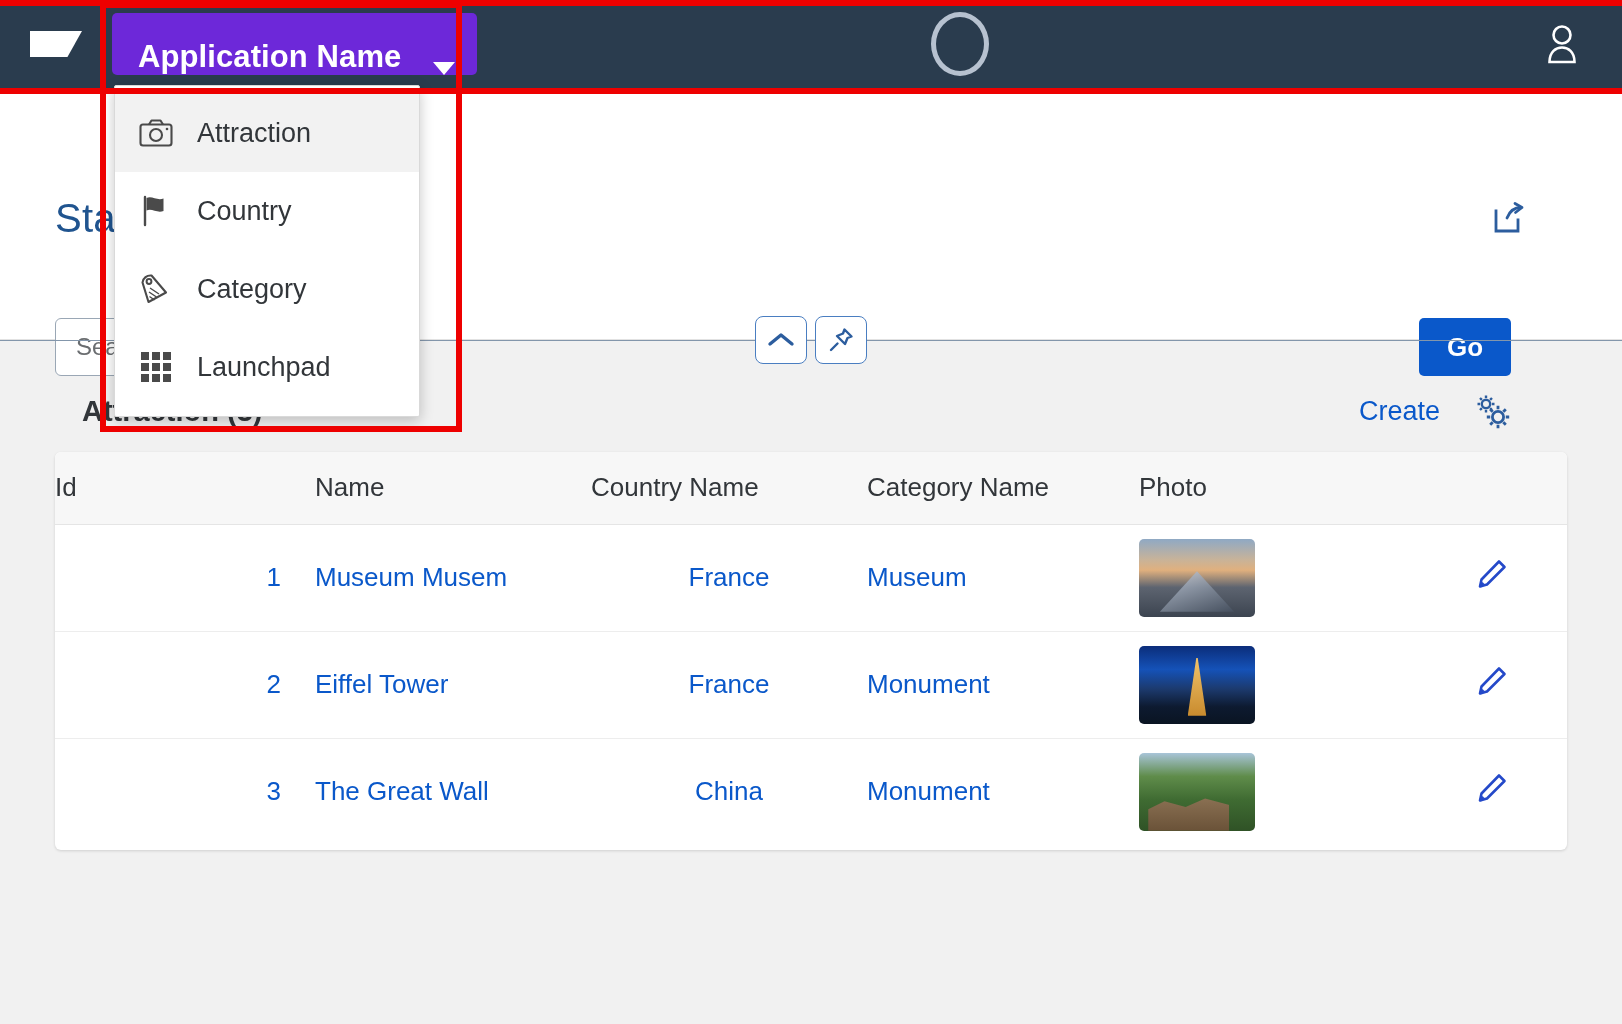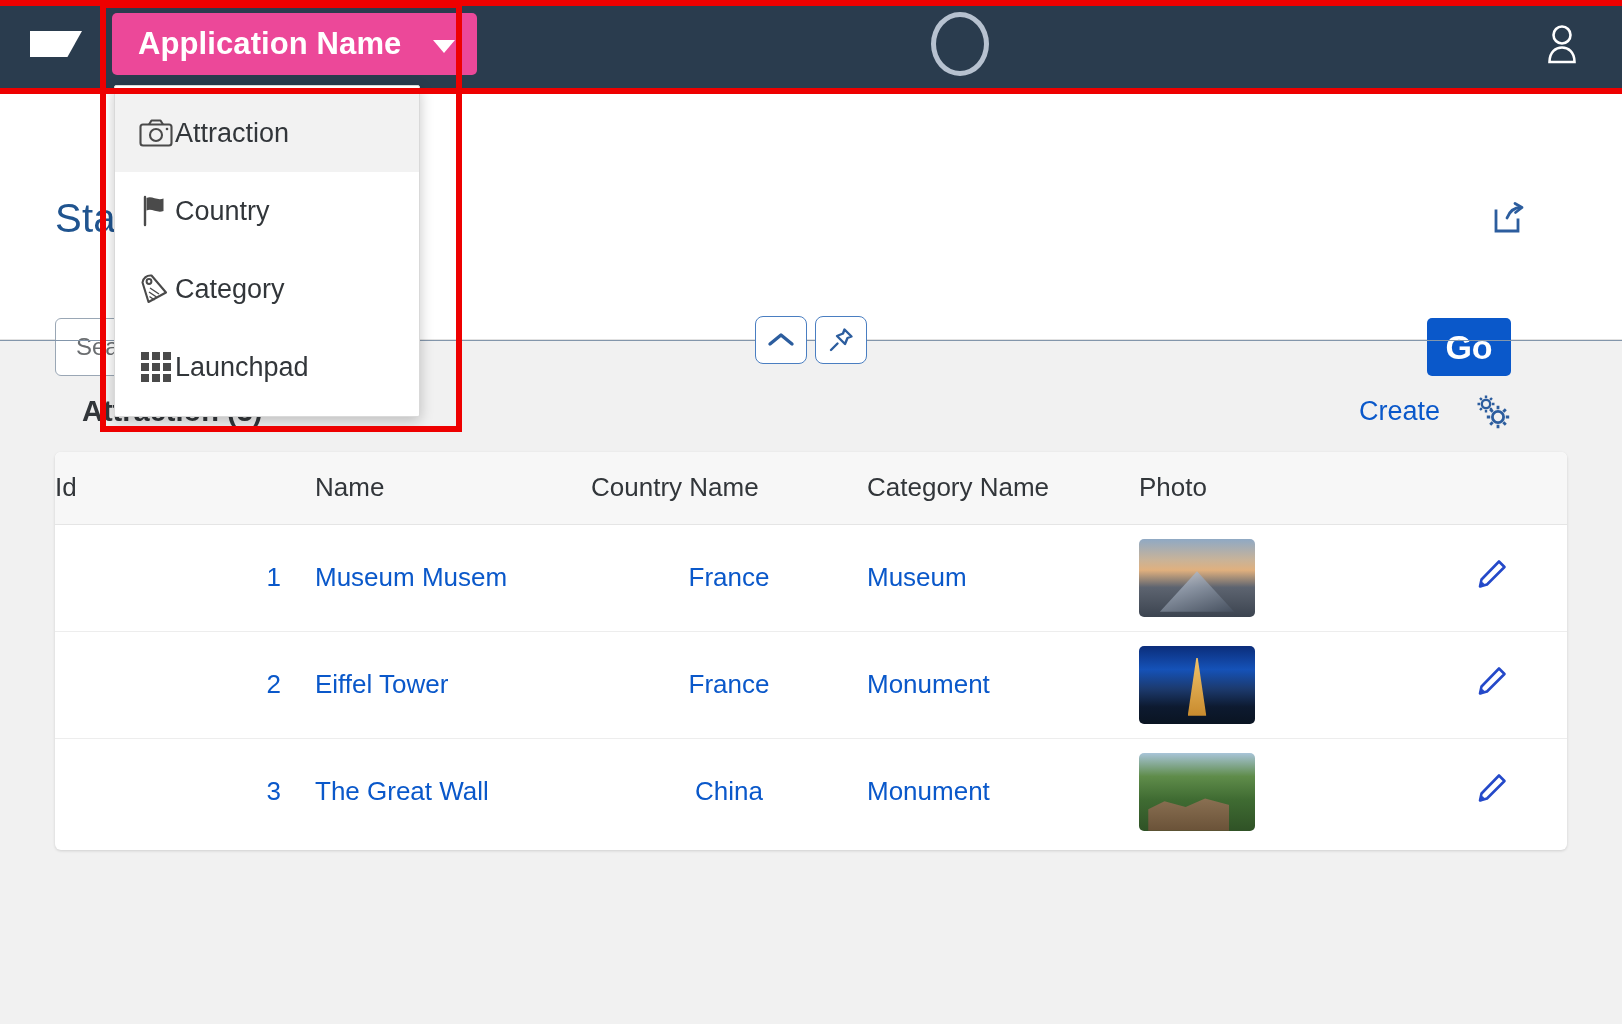--- a/index.html
+++ b/index.html
@@ -43,24 +43,24 @@
     width: 52px;
     height: 26px;
     background: #ffffff;
     clip-path: polygon(0 0, 100% 0, 72% 100%, 0 100%);
   }
 
   .app-title-btn {
     height: 62px;
     padding: 0 22px 0 26px;
     display: flex;
-    align-items: center;
+    align-items: flex-end;
     gap: 32px;
     border-radius: 5px;
-    background: #ec4899;
+    background: #6d28d9;
     cursor: pointer;
     flex: 0 0 auto;
   }
   .app-title-text {
     color: #ffffff;
     font-size: 31px;
     font-weight: 700;
     letter-spacing: .1px;
     white-space: nowrap;
   }
@@ -144,26 +144,26 @@
     font-size: 24px;
     font-family: "Liberation Sans", sans-serif;
     color: #32363a;
     background: transparent;
   }
   .search-field input::placeholder { color: #6a6d70; }
 
   .go-button {
     position: absolute;
     top: 230px; right: 111px;
-    width: 84px; height: 58px;
+    width: 92px; height: 58px;
     background: #0a58ca;
     color: #ffffff;
     border: none;
     border-radius: 5px;
-    font-size: 34px;
+    font-size: 26px;
     font-weight: 700;
     font-family: "Liberation Sans", sans-serif;
     cursor: pointer;
   }
 
   
   .header-toggle-strip {
     position: absolute;
     top: 316px; left: 0;
     width: 1622px; height: 48px;
@@ -325,20 +325,21 @@
     background: #ffffff;
     border: 1px solid #d9d9d9;
     border-radius: 2px;
     box-shadow: 0 4px 14px rgba(0,0,0,.22);
     padding: 8px 0 10px 0;
     z-index: 30;
   }
   .menu-item {
     display: flex;
     align-items: center;
+    gap: 22px;
     height: 78px;
     padding: 16px 22px;
     cursor: pointer;
     font-size: 27px;
     color: #32363a;
   }
   .menu-item.is-selected { background: #f2f2f2; }
   .menu-item .mi-icon {
     width: 38px;
     display: flex;

